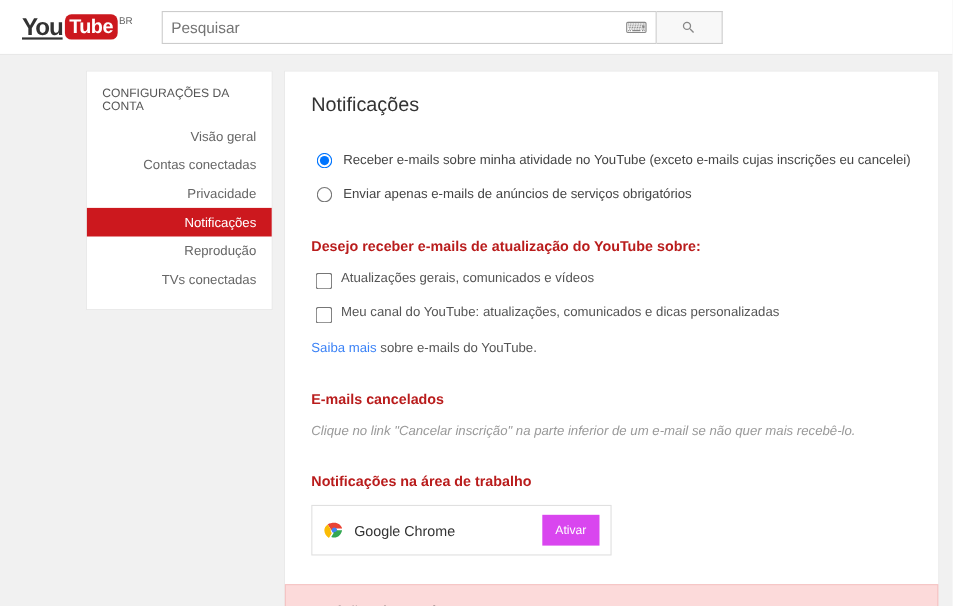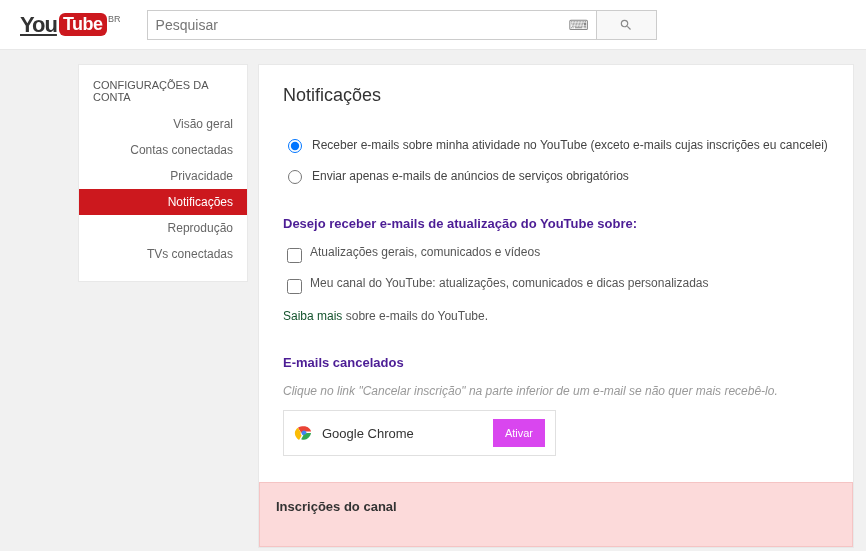--- a/index.html
+++ b/index.html
@@ -135,42 +135,42 @@
     color: #444;
   }
   .radio-row input[type="radio"] {
     margin-right: 10px;
     width: 14px;
     height: 14px;
   }
   .section-heading {
     font-size: 13px;
     font-weight: bold;
-    color: #4c1d95;
+    color: #b91c1c;
     margin: 32px 0 14px 0;
   }
   .check-row {
     display: flex;
     align-items: flex-start;
     font-size: 12px;
     color: #555;
     margin-bottom: 10px;
   }
   .check-row input[type="checkbox"] {
     width: 15px;
     height: 15px;
     margin-right: 8px;
     border: 1px solid #ccc;
   }
   .learn-more {
     font-size: 12px;
     color: #555;
     margin-top: 12px;
   }
-  .learn-more a { color: #14532d; text-decoration: none; }
+  .learn-more a { color: #3b82f6; text-decoration: none; }
   .hint {
     font-size: 12px;
     font-style: italic;
     color: #999;
     margin-top: 10px;
   }
   .chrome-box {
     border: 1px solid #e0e0e0;
     display: flex;
     align-items: center;
@@ -258,20 +258,21 @@
       <input type="checkbox" style="">
       <span>Meu canal do YouTube: atualizações, comunicados e dicas personalizadas</span>
     </label>
     <div class="learn-more">
       <a href="#">Saiba mais</a><span> sobre e-mails do YouTube.</span>
     </div>
 
     <div class="section-heading">E-mails cancelados</div>
     <div class="hint">Clique no link "Cancelar inscrição" na parte inferior de um e-mail se não quer mais recebê-lo.</div>
 
+    <div class="section-heading">Notificações na área de trabalho</div>
     <div class="chrome-box">
       <div class="chrome-left">
         <svg class="chrome-icon" viewBox="0 0 48 48">
           <circle cx="24" cy="24" r="22" fill="#fff"></circle>
           <path fill="#EA4335" d="M24 8c8 0 14.8 5.2 17 12.4H24c-2.7 0-5 1.5-6.3 3.7L9.5 11.3C13.2 9.2 18.3 8 24 8z"></path>
           <path fill="#4285F4" d="M24 18c3.3 0 6 2.7 6 6s-2.7 6-6 6-6-2.7-6-6 2.7-6 6-6z"></path>
           <path fill="#34A853" d="M24 40c-2.4 0-4.7-.4-6.8-1.2l6.4-11c.1.1.3.2.4.2 2.6 0 4.9-1.7 5.7-4h11.2C38.9 33.6 32.1 40 24 40z"></path>
           <path fill="#FBBC05" d="M9.5 11.3l6.8 11.8c-.2.6-.3 1.3-.3 1.9 0 2 1 3.8 2.5 4.9l-6.4 11C6.5 37.2 2 31.1 2 24c0-4.8 2.9-9.6 7.5-12.7z"></path>
         </svg>
         <span>Google Chrome</span>

